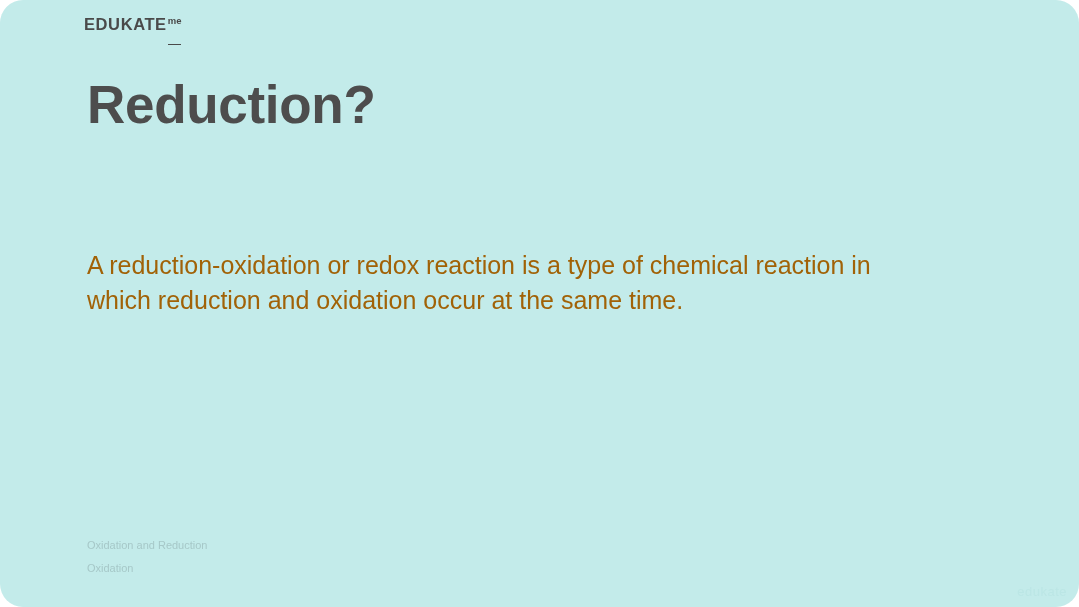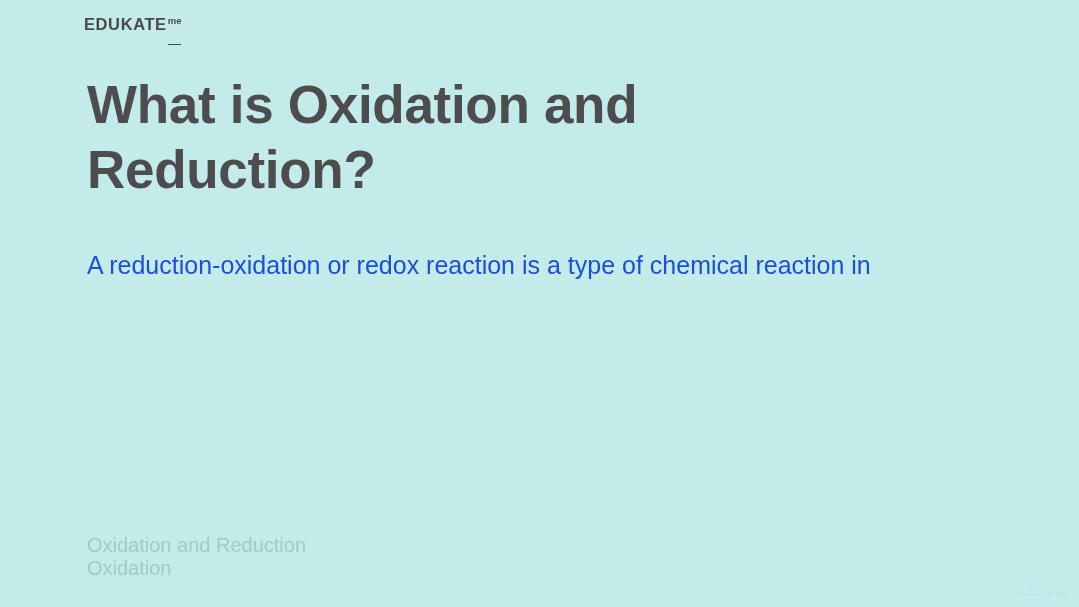--- a/index.html
+++ b/index.html
@@ -12,20 +12,21 @@
     overflow: hidden;
     font-family: "Liberation Sans", sans-serif;
   }
   .slide {
     position: relative;
     width: 1079px;
     height: 607px;
     background: #c3ebea;
     box-sizing: border-box;
     overflow: hidden;
+    border-radius: 23px;
   }
 
   
   .brand {
     position: absolute;
     left: 84px;
     top: 16px;
     display: flex;
     align-items: flex-start;
     line-height: 1;
@@ -73,34 +74,34 @@
   .body-copy {
     position: absolute;
     left: 87px;
     top: 248px;
     width: 910px;
     margin: 0;
     font-family: "Liberation Sans", sans-serif;
     font-weight: normal;
     font-size: 25px;
     line-height: 35px;
-    color: #1d4ed8;
+    color: #a16207;
   }
   .body-line {
     display: block;
     white-space: nowrap;
   }
 
   
   .footer {
     position: absolute;
     left: 87px;
     top: 534px;
     font-family: "Liberation Sans", sans-serif;
-    font-size: 20px;
+    font-size: 11px;
     line-height: 23px;
     color: #a6c8c8;
     user-select: none;
   }
   .footer-line {
     display: block;
     white-space: nowrap;
   }
 
   
@@ -120,26 +121,26 @@
 <body>
 
 <div class="slide">
 
   <div class="brand">
     <span class="brand-main">EDUKATE</span>
     <span class="brand-sup">me</span>
   </div>
 
   <h1 class="title">
-    <span class="title-line">What is Oxidation and</span>
     <span class="title-line">Reduction?</span>
   </h1>
 
   <p class="body-copy">
     <span class="body-line">A reduction-oxidation or redox reaction is a type of chemical reaction in</span>
+    <span class="body-line">which reduction and oxidation occur at the same time.</span>
   </p>
 
   <div class="footer">
     <span class="footer-line">Oxidation and Reduction</span>
     <span class="footer-line">Oxidation</span>
   </div>
 
   <div class="watermark">edukate</div>
 
 </div>

